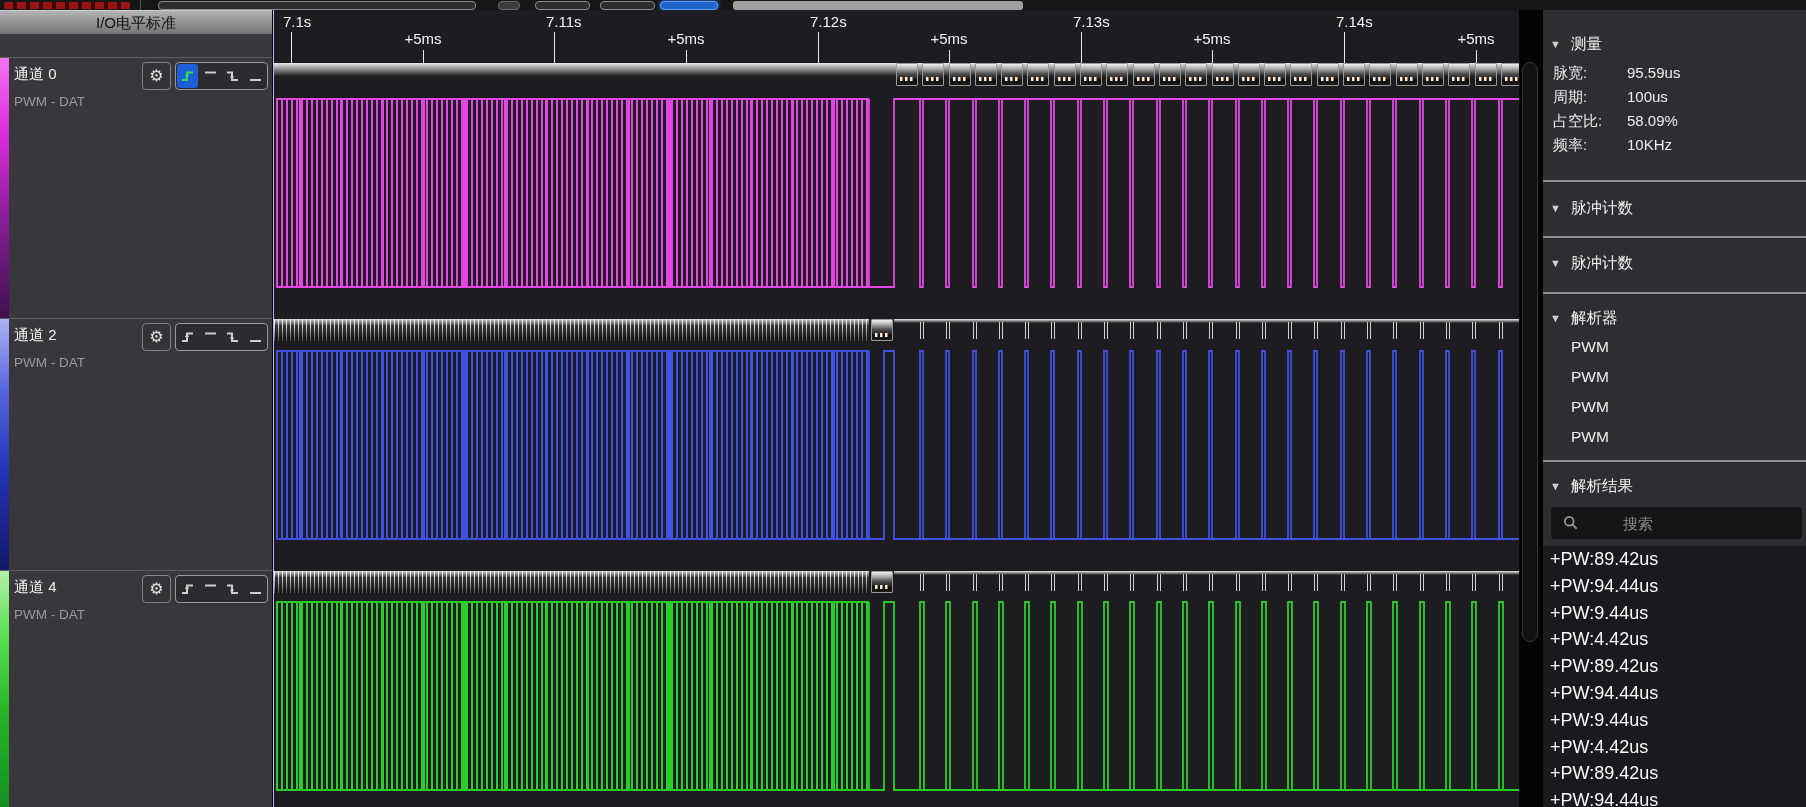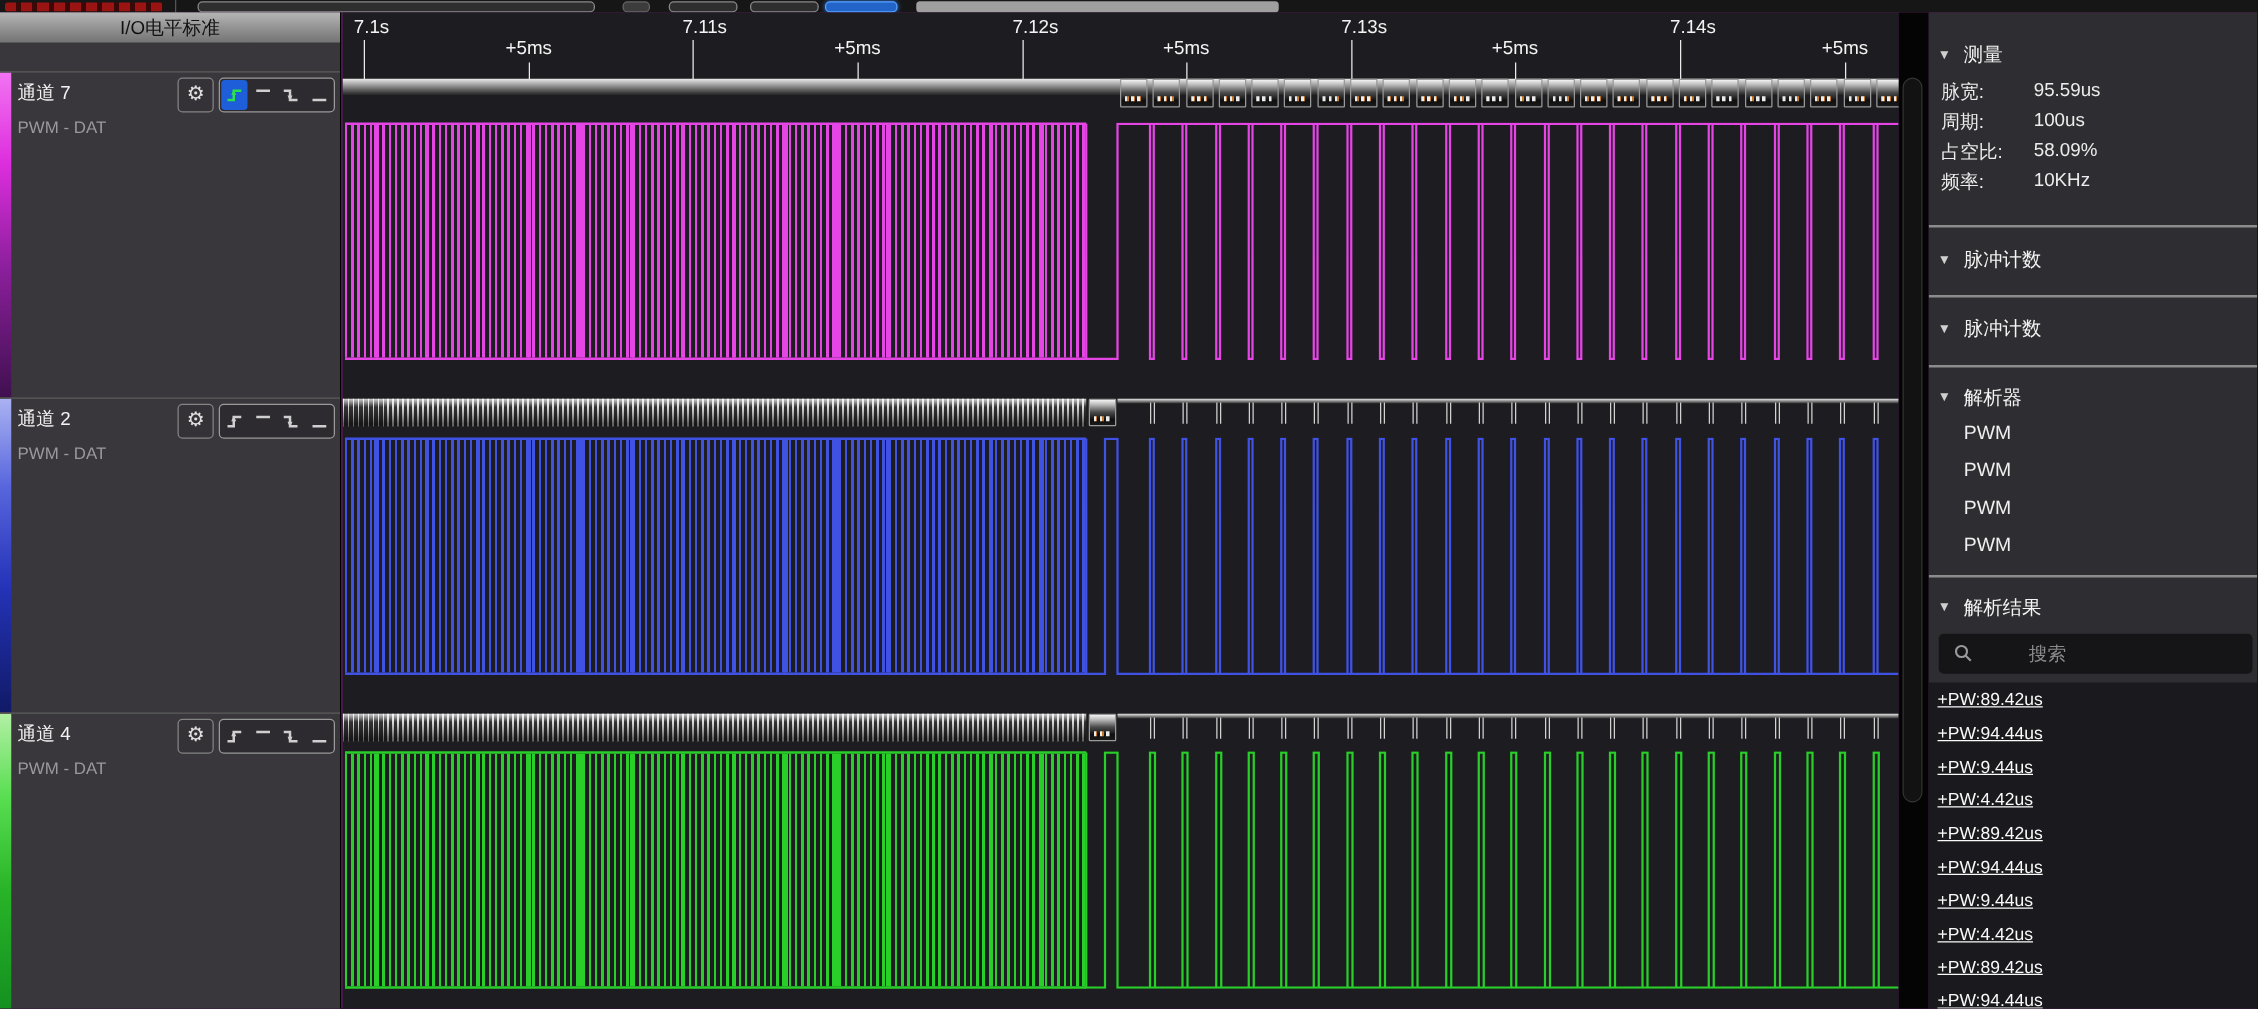--- a/index.html
+++ b/index.html
@@ -1,18 +1,18 @@
 <!DOCTYPE html>
 <html><head>
 <meta charset="utf-8">
 <style>
   * { margin:0; padding:0; box-sizing:border-box; }
   html,body { background:#000; }
   body { font-family:"Liberation Sans","DejaVu Sans",sans-serif; }
-  #stage { position:relative; width:1806px; height:807px; background:#701a75; overflow:hidden; }
+  #stage { position:relative; width:1806px; height:807px; background:#c4b5fd; overflow:hidden; }
 
   
   #toolbar { position:absolute; left:0; top:0; width:1806px; height:10px; background:#161616; overflow:hidden; }
   .tb-red { position:absolute; top:2px; height:7px; border-radius:2px;
             background:repeating-linear-gradient(90deg,#9a1414 0 9px,#3c0707 9px 13px); }
   .tb-sep { position:absolute; top:0; width:1px; height:10px; background:#555; }
   .tb-btn { position:absolute; top:1px; height:9px; border:1px solid #8a8a8a; border-radius:4px; background:#2e2e2e; }
   .tb-btn.dark { background:#3c3c3c; border-color:#666; }
   .tb-btn.blue { background:#2264c8; border-color:#5aa0ff; box-shadow:0 0 4px #2f7fe8; }
   .tb-bar { position:absolute; top:1px; height:9px; background:#9f9f9f; border-radius:3px; }
@@ -71,21 +71,21 @@
   .m-row { position:absolute; left:0; width:100%; height:24px; font-size:15px; color:#ececec; }
   .m-row .lbl { position:absolute; left:10px; }
   .m-row .val { position:absolute; left:84px; }
   .dec-item { position:absolute; left:28px; width:100px; height:22px; font-size:15.5px; color:#f0f0f0; }
   #search-box { position:absolute; left:8px; top:497px; width:251px; height:32px; background:#151518; border-radius:4px; }
   #search-box svg { position:absolute; left:12px; top:8px; }
   #search-input { position:absolute; left:36px; top:2px; width:205px; height:28px; background:transparent; border:none;
                   outline:none; color:#cfcfcf; font-size:15px; font-family:inherit;margin-left:36px; }
   #search-input::placeholder { color:#8a8a8a; }
   #results-list { position:absolute; left:0; top:536px; width:100%; height:271px; background:#1a191d; overflow:hidden; }
-  .result-item { height:26.8px; line-height:26.8px; padding-left:7px; font-size:14px; color:#fafafa; white-space:nowrap;text-decoration:underline; }
+  .result-item { height:26.8px; line-height:26.8px; padding-left:7px; font-size:18px; color:#fafafa; white-space:nowrap; }
 </style>
 </head>
 <body>
 
 <div id="stage">
 
   <div id="toolbar">
     <div class="tb-red" style="left:4px;width:126px"></div>
     <div class="tb-sep" style="left:140px"></div>
     <div class="tb-btn" style="left:158px;width:318px"></div>
@@ -94,21 +94,21 @@
     <div class="tb-btn" style="left:600px;width:55px"></div>
     <div class="tb-btn blue" style="left:660px;width:58px"></div>
     <div class="tb-bar" style="left:733px;width:290px"></div>
   </div>
 
   <div id="sidebar">
     <div id="io-bar">I/O电平标准</div>
     <div id="channel-blocks">
         <div class="ch-block" style="top: 47px; height: 261px;">
           <div class="ch-strip" style="background: linear-gradient(rgb(242, 115, 242) 0%, rgb(221, 46, 221) 28%, rgb(140, 31, 156) 60%, rgb(64, 16, 80) 100%);"></div>
-          <span class="ch-name">通道 7</span>
+          <span class="ch-name">通道 0</span>
           <div class="gear-btn">⚙</div>
           <div class="trig-group">
             <div class="trig-cell active">
               <svg width="15" height="16" viewBox="0 0 15 16">
                 <path d="M2,12 H7 V4.5 H13" fill="none" stroke="#2be04e" stroke-width="2"></path>
                 <path d="M5,8 L7,3.6 L9,8 Z" fill="#2be04e"></path>
               </svg>
             </div>
             <div class="trig-cell">
               <svg width="15" height="16" viewBox="0 0 15 16">

